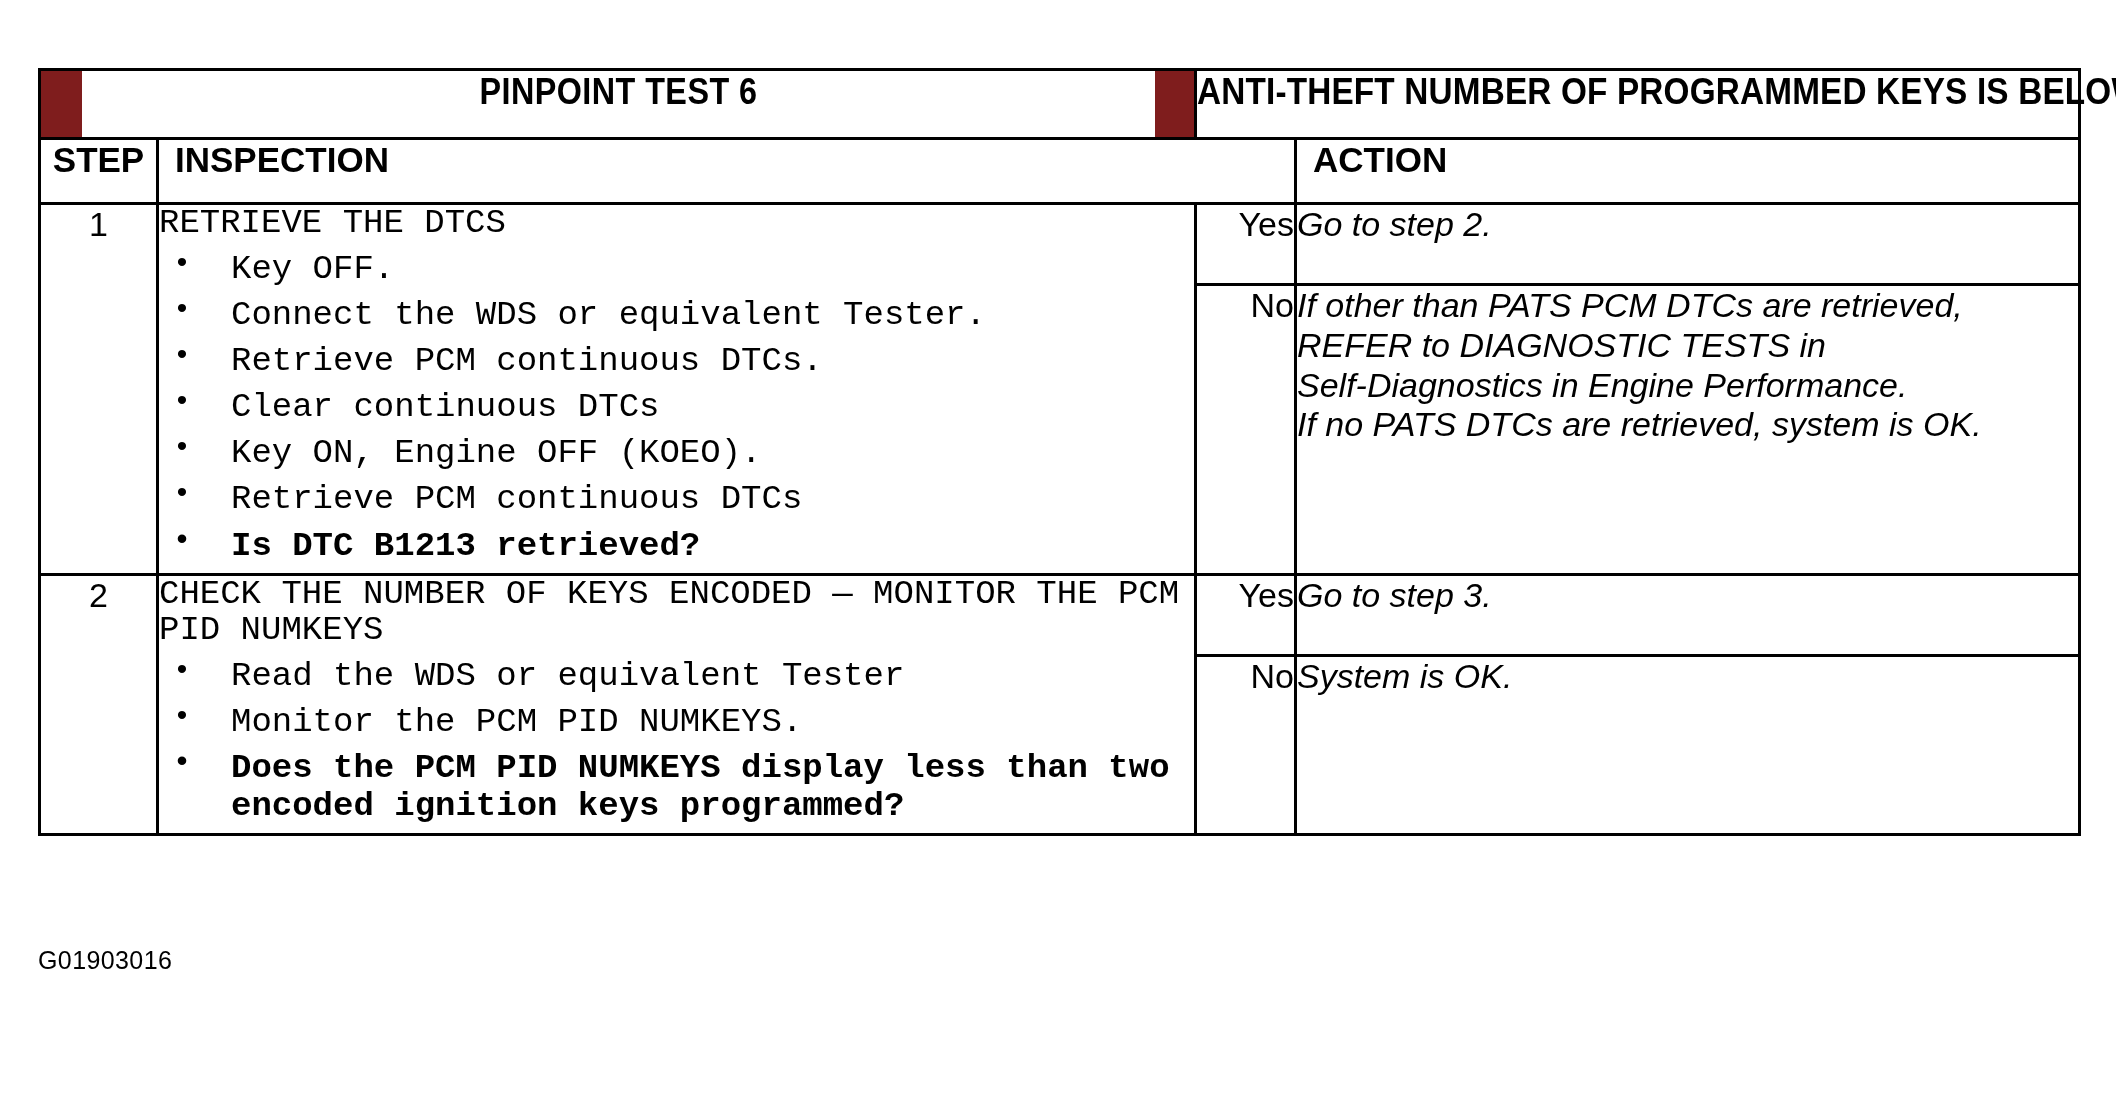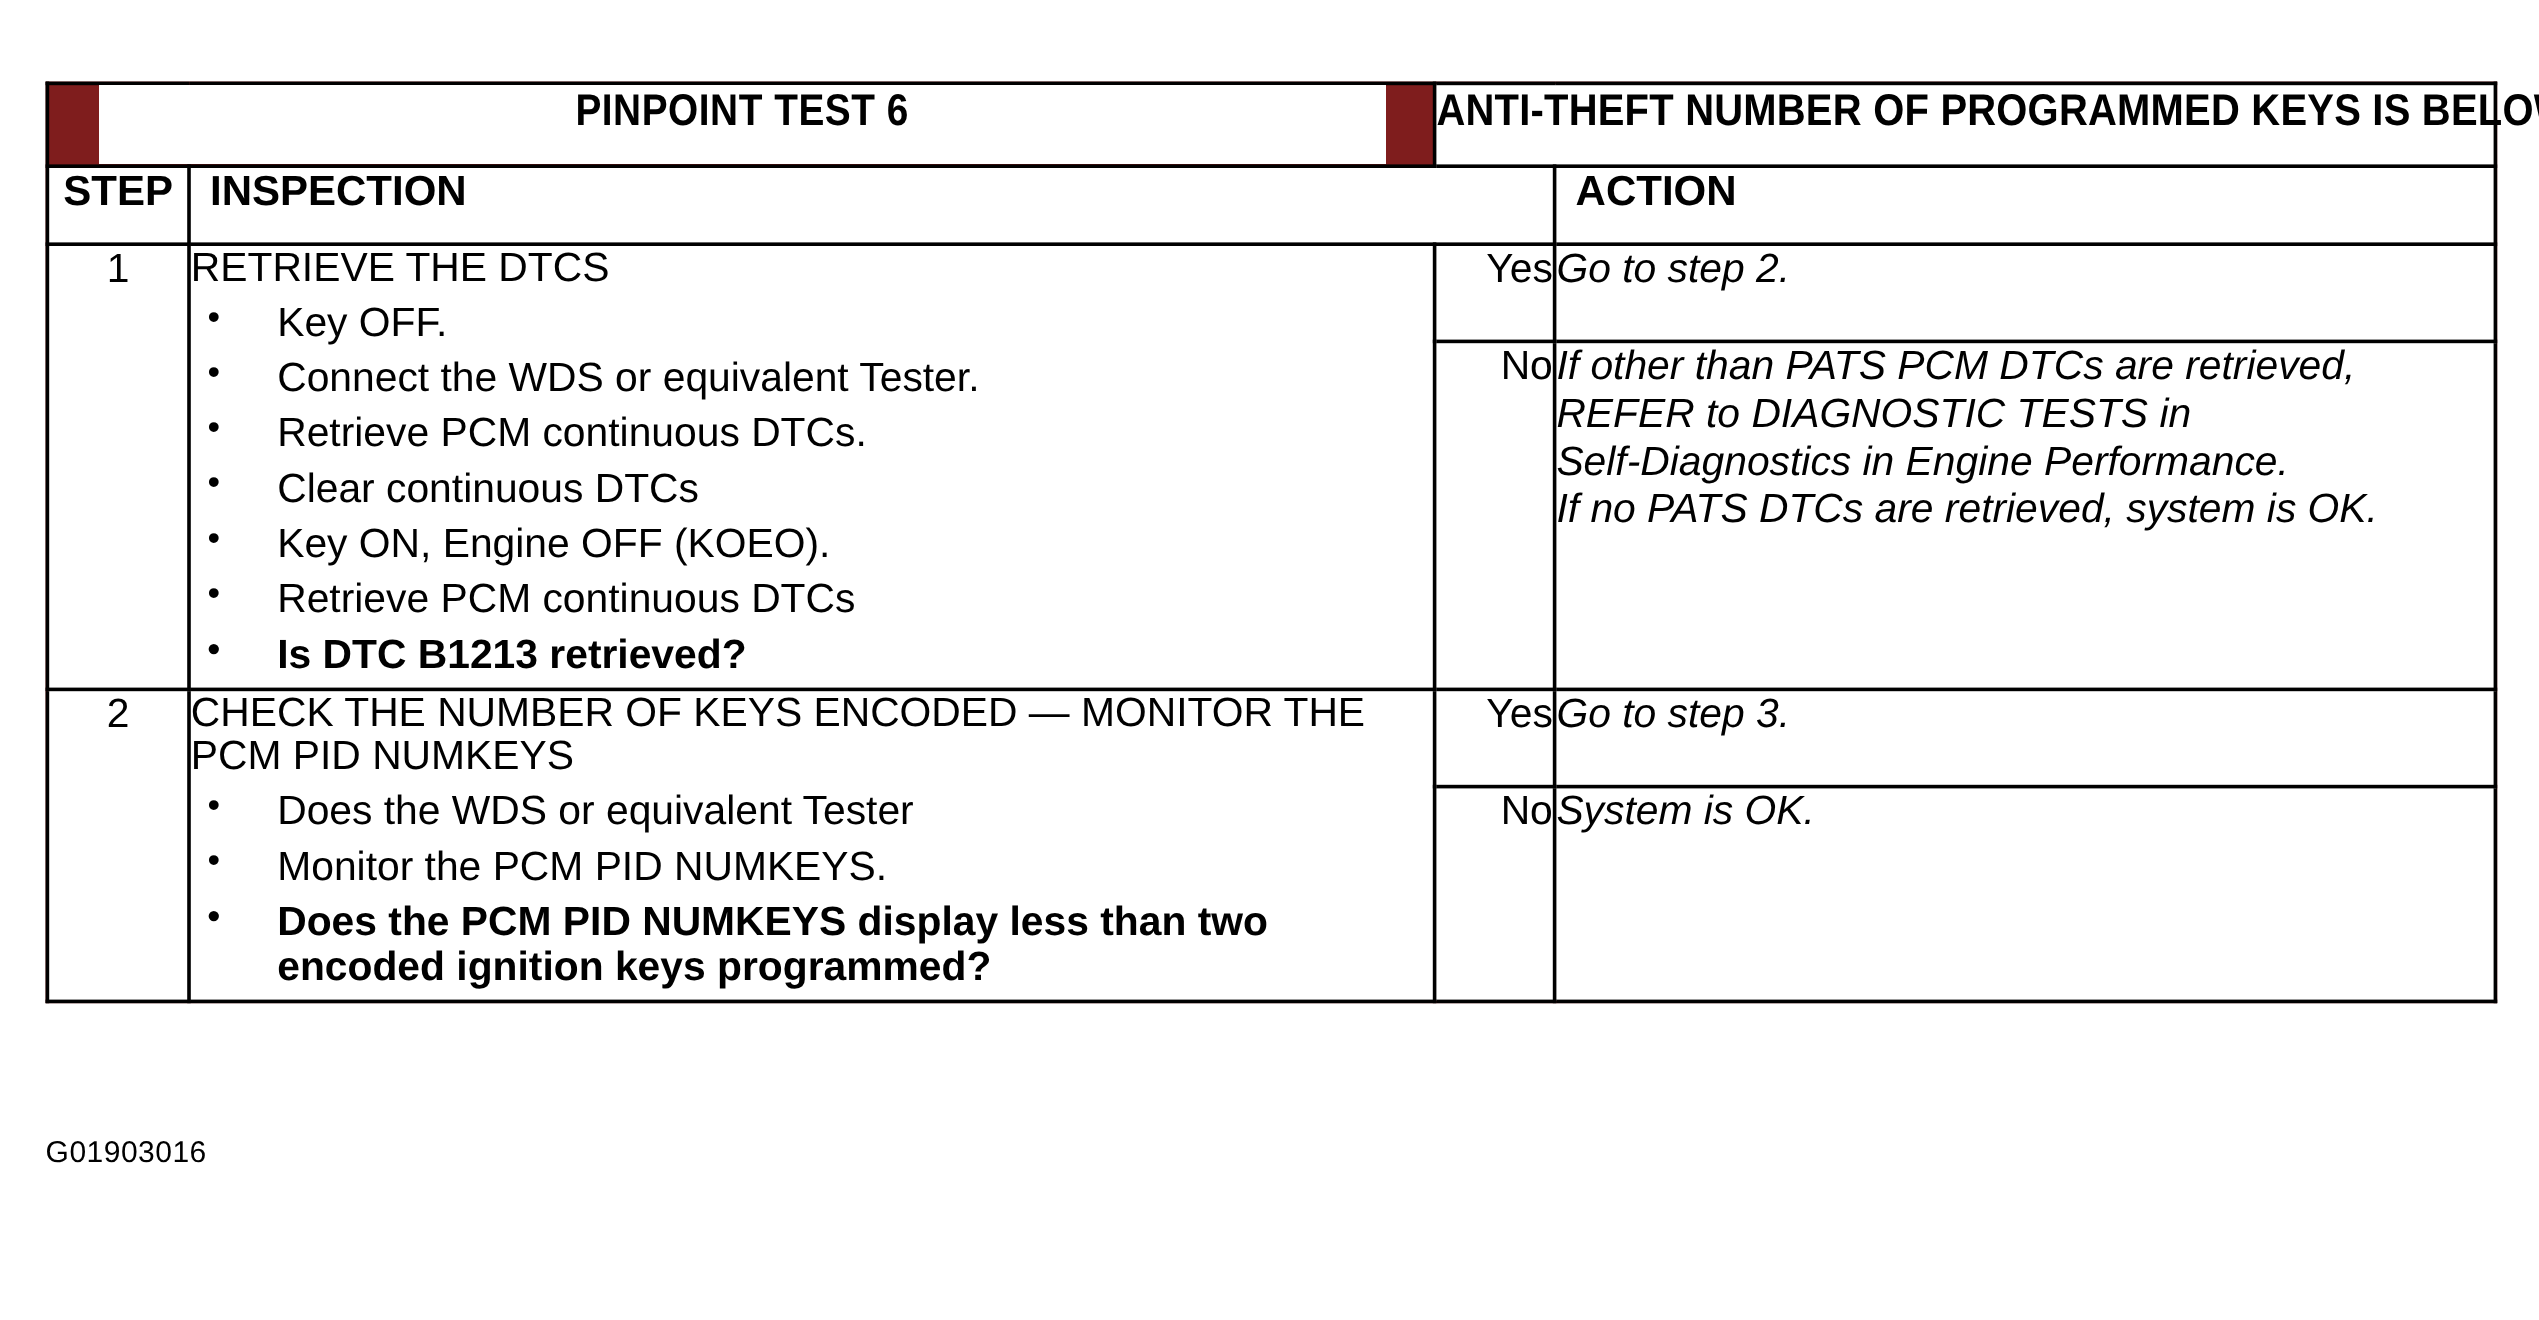--- a/index.html
+++ b/index.html
@@ -86,20 +86,21 @@
   .step-num {
     text-align: center;
     font-size: 34px;
     padding-top: 14px;
     font-weight: normal;
   }
   .inspection {
     padding: 12px 10px 14px 16px;
     font-size: 34px;
     line-height: 1.06;
+    font-family: Liberation Mono, monospace;
   }
   .inspection .lead {
     display: block;
     margin-bottom: 9px;
     white-space: nowrap;
   }
   ul.bullets {
     list-style: none;
     margin: 0;
     padding: 0;
@@ -204,21 +205,21 @@
           <span class="aline">Self-Diagnostics in Engine Performance.</span>
           <span class="aline">If no PATS DTCs are retrieved, system is OK.</span>
         </td>
       </tr>
 
       <tr>
         <td class="step-num" rowspan="2">2</td>
         <td class="inspection" rowspan="2">
           <span class="lead" style="white-space:normal">CHECK THE NUMBER OF KEYS ENCODED — MONITOR THE PCM PID NUMKEYS</span>
           <ul class="bullets">
-            <li>Does the WDS or equivalent Tester</li>
+            <li>Read the WDS or equivalent Tester</li>
             <li>Monitor the PCM PID NUMKEYS.</li>
             <li class="bold">Does the PCM PID NUMKEYS display less than two encoded ignition keys programmed?</li>
           </ul>
         </td>
         <td class="yesno" style="height:78px">Yes</td>
         <td class="action">
           <span class="aline">Go to step 3.</span>
         </td>
       </tr>
       <tr>

